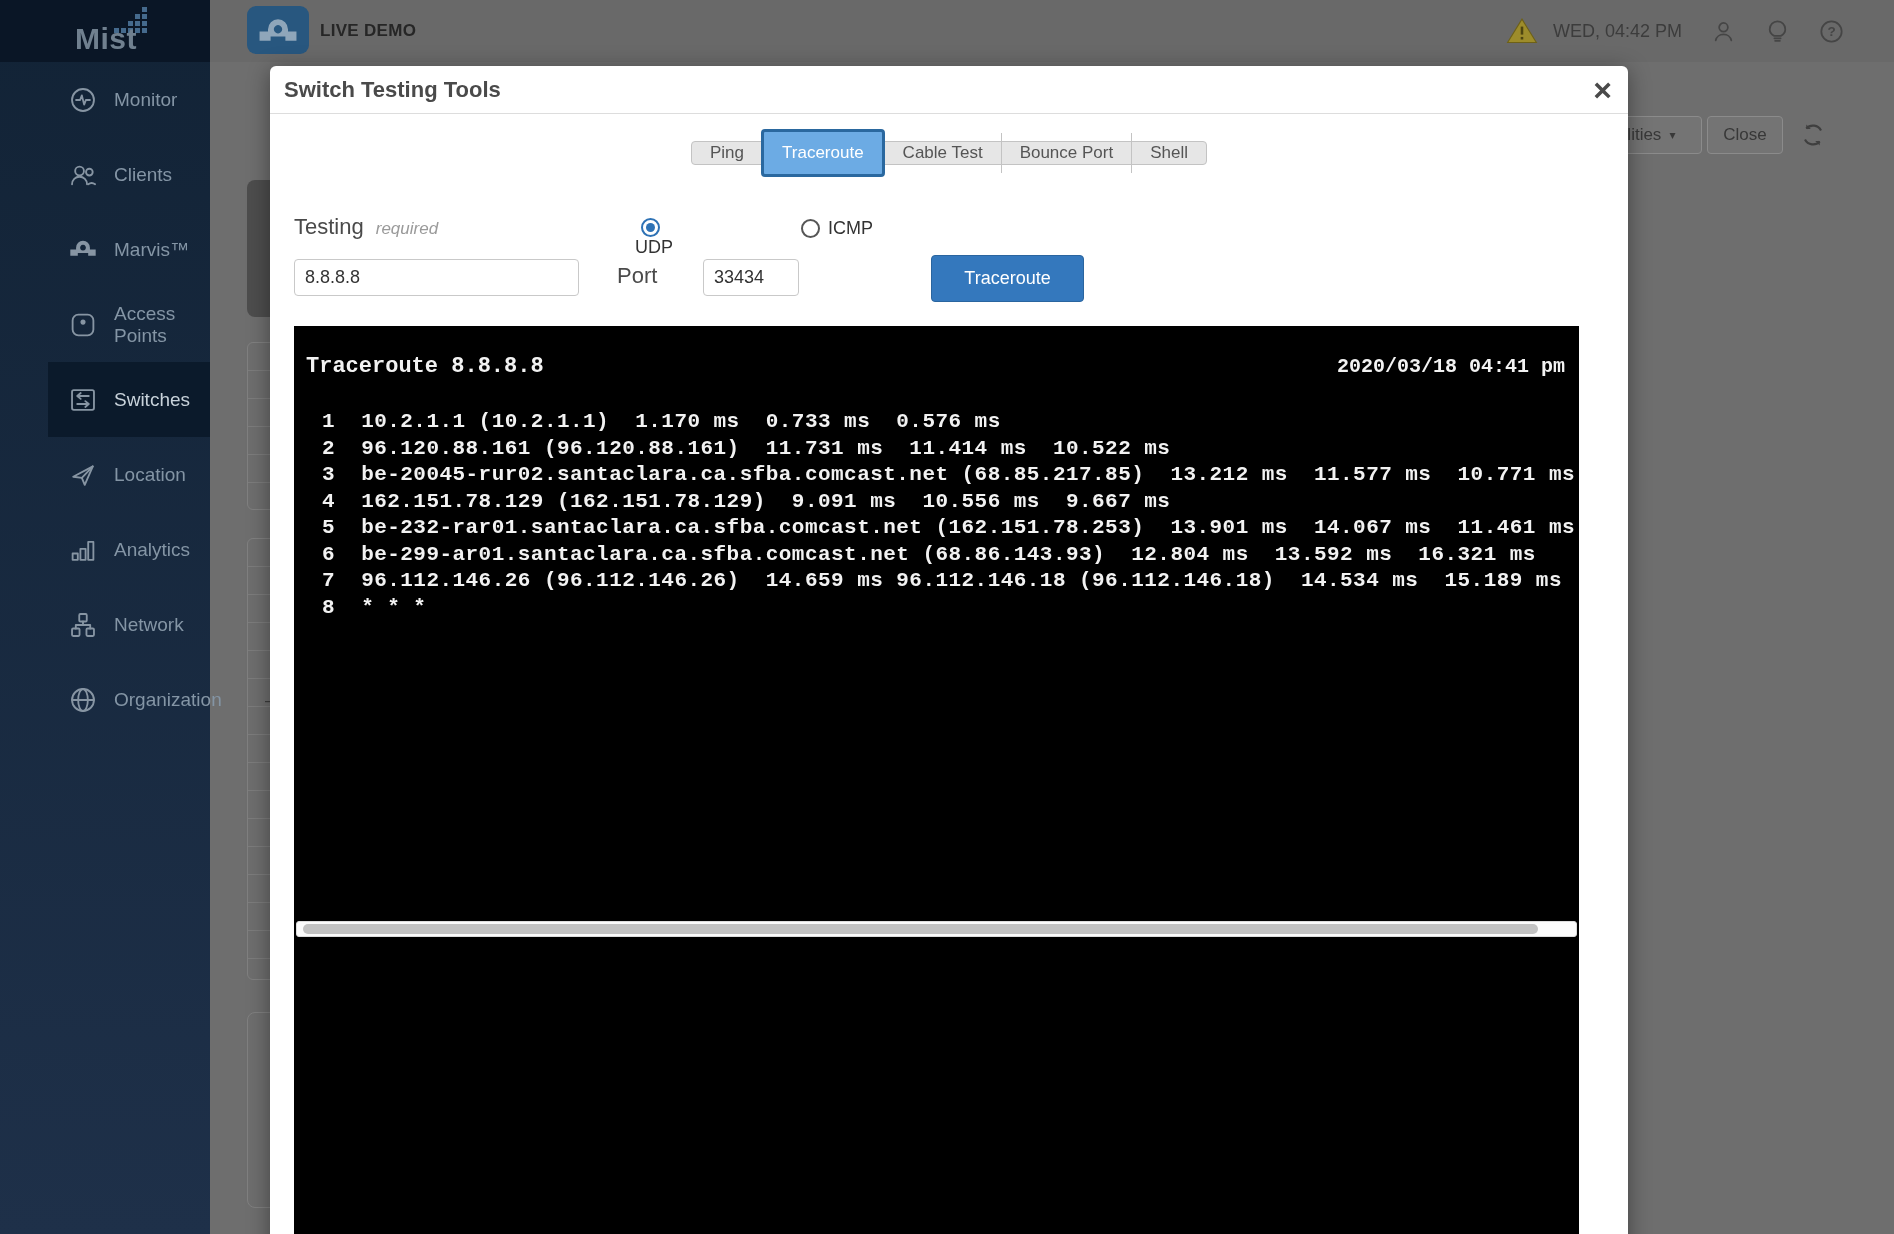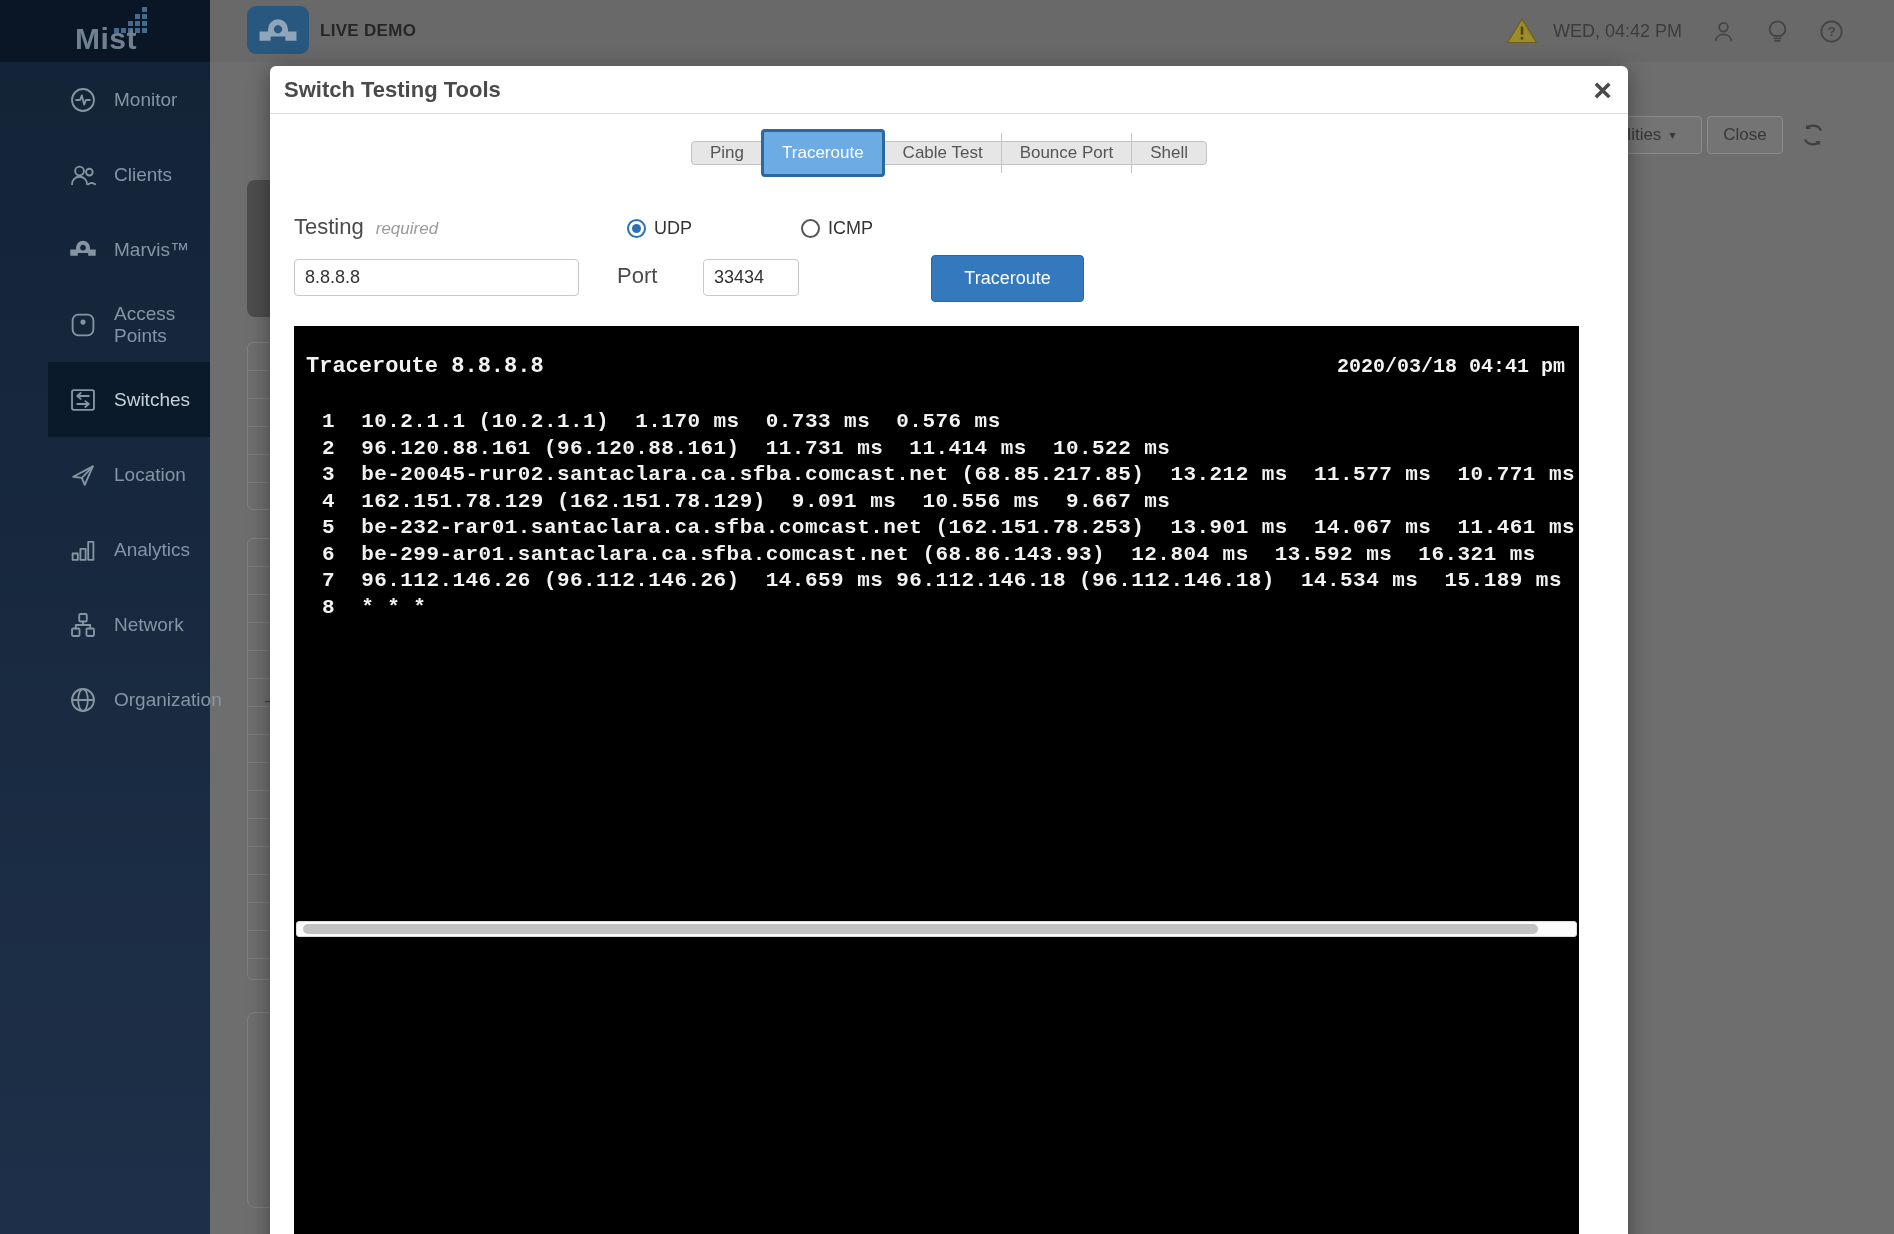--- a/index.html
+++ b/index.html
@@ -81,21 +81,21 @@
   .form-label { position:absolute; font-size:22px; color:#4a4a4a; }
   .lbl-hostname { left:24px; top:148px; }
   .lbl-required { font-style:italic; font-size:17px; color:#9a9a9a; margin-left:12px; }
   .lbl-port { left:347px; top:197px; }
   .txt-input { position:absolute; height:37px; border:1px solid #c9c9c9; border-radius:4px;
                font-size:18px; color:#333; padding:0 10px;
                font-family:"Liberation Sans",sans-serif; }
   .in-hostname { left:24px; top:193px; width:285px; }
   .in-port { left:433px; top:193px; width:96px; text-align:left; }
   .radio-row { position:absolute; top:152px; display:flex; align-items:center; cursor:pointer; }
-  .radio-udp { left:357px; } .radio-icmp { left:531px; }
+  .radio-udp { left:357px;flex-direction:column; } .radio-icmp { left:531px; }
   .radio { width:19px; height:19px; border-radius:50%; border:2px solid #565656;
            position:relative; background:#fff; }
   .radio.sel { border-color:#2e72b5; }
   .radio.sel::after { content:""; position:absolute; left:3px; top:3px; width:9px; height:9px;
                       border-radius:50%; background:#2e72b5; }
   .radio-label { margin-left:8px; font-size:18px; color:#333; }
   .go-btn { position:absolute; left:661px; top:189px; width:153px; height:47px;
             background:#3478bd; border:1px solid #2a659f; border-radius:4px; color:#fff;
             font-size:18px; display:flex; align-items:center; justify-content:center;
             cursor:pointer; }

